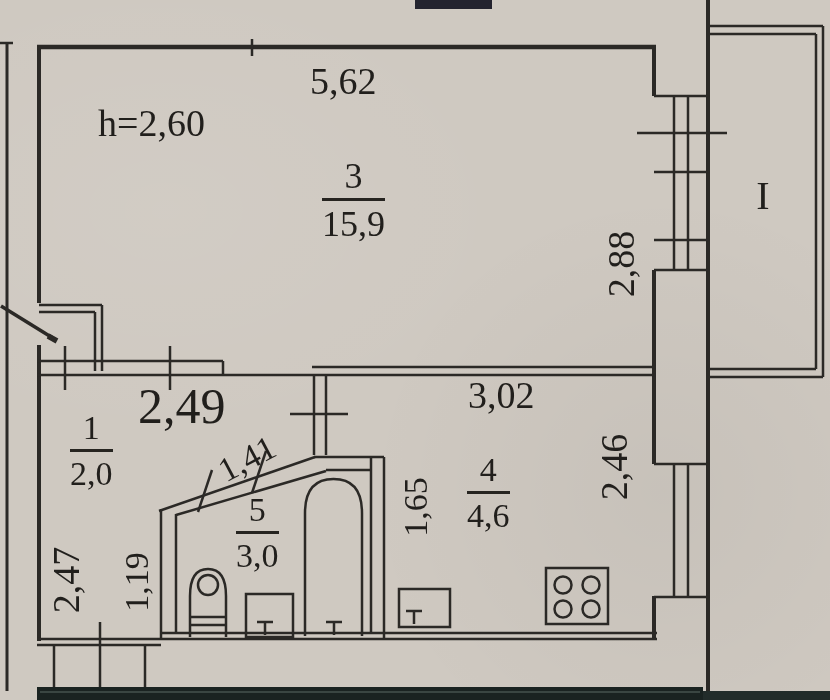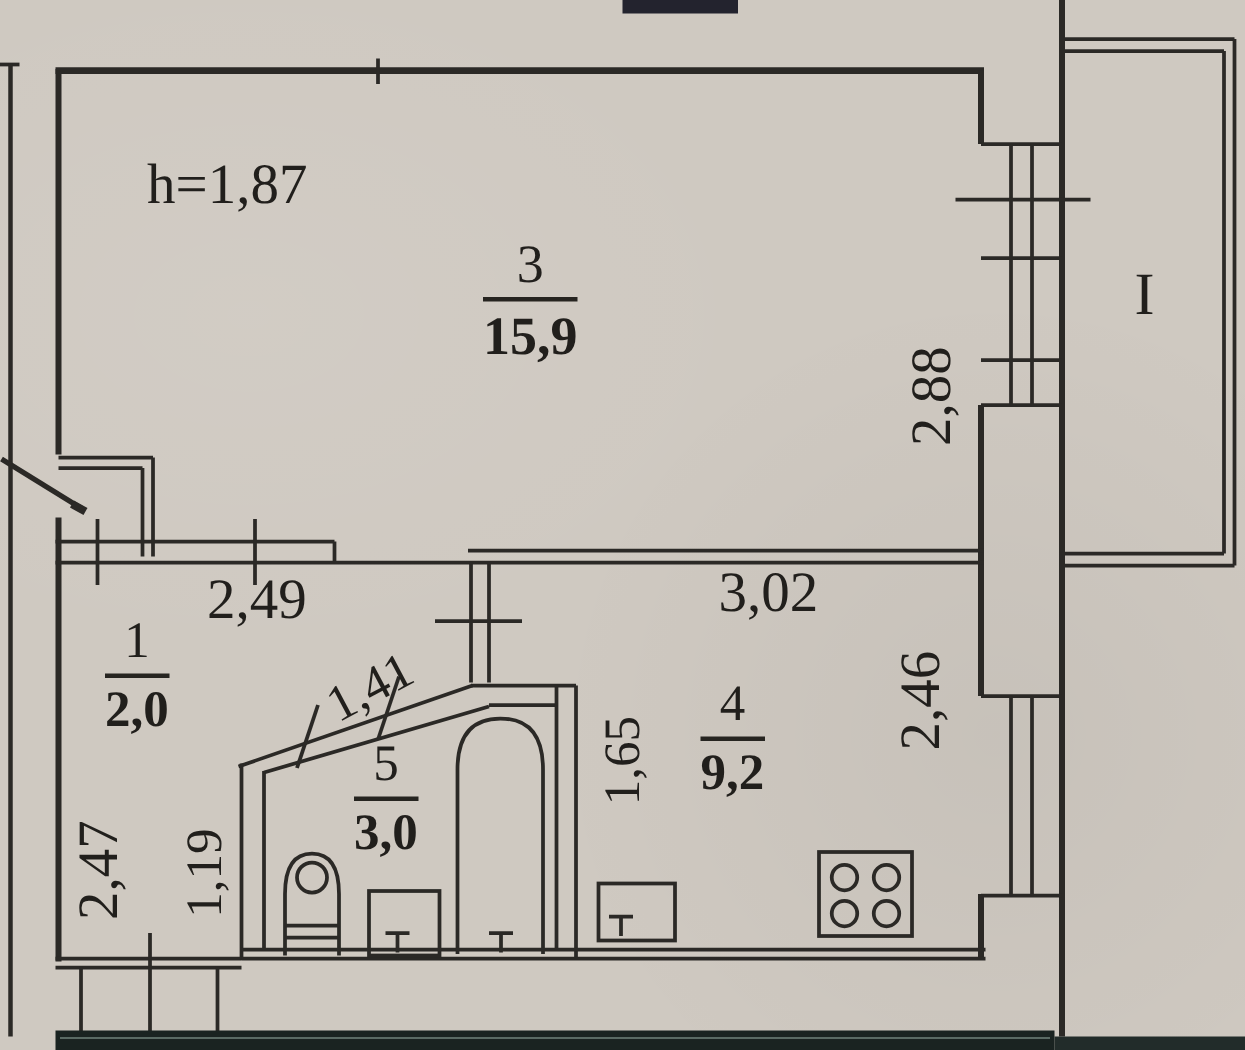--- a/index.html
+++ b/index.html
@@ -23,21 +23,21 @@
     line-height:1.0;
     letter-spacing:0px;
   }
   .rot{transform:rotate(-90deg);transform-origin:center center;text-align:center;}
   .frac{
     position:absolute;
     text-align:center;
     line-height:1.12;
   }
   .frac .num{display:block;border-bottom:3px solid #26241ف;border-bottom:3px solid #262420;padding:0 10px 2px;}
-  .frac .den{display:block;padding-top:3px;font-weight:bold;}
+  .frac .den{display:block;padding-top:3px;}
 </style>
 </head>
 <body>
 
 <div class="paper">
 
   <svg class="plan" width="830" height="700" viewBox="0 0 830 700">
     <g stroke="#2b2926" fill="none" stroke-linecap="butt">
 
       <path d="M0,43 H13" stroke-width="2.5"></path>
@@ -134,49 +134,50 @@
       <circle cx="563" cy="609" r="8.5" stroke-width="2.5"></circle>
       <circle cx="591" cy="609" r="8.5" stroke-width="2.5"></circle>
 
       <rect x="415" y="0" width="77" height="9" fill="#23232e" stroke="none"></rect>
       <rect x="37" y="687" width="666" height="13" fill="#1a2321" stroke="none"></rect>
       <rect x="703" y="691" width="127" height="9" fill="#222c2a" stroke="none"></rect>
       <path d="M40,692 H700" stroke="#5a6a64" stroke-width="1.2"></path>
     </g>
   </svg>
 
-  <div class="lbl" style="left:98px;top:104px;font-size:38px;">h=1,87</div>
+  <div class="lbl" style="left:98px;top:104px;font-size:38px;">h=2,60</div>
 
+  <div class="lbl" style="left:310px;top:62px;font-size:38px;">5,62</div>
 
   <div class="frac" style="left:322px;top:156px;font-size:36px;">
     <span class="num">3</span>
     <span class="den">15,9</span>
   </div>
 
   <div class="lbl rot" style="left:561px;top:245px;width:120px;font-size:38px;">2,88</div>
 
-  <div class="lbl" style="left:138px;top:381px;font-size:38px;">2,49</div>
+  <div class="lbl" style="left:138px;top:381px;font-size:50px;">2,49</div>
 
   <div class="frac" style="left:70px;top:409px;font-size:34px;">
     <span class="num">1</span>
     <span class="den">2,0</span>
   </div>
 
   <div class="lbl rot" style="left:197px;top:442px;width:100px;font-size:34px;transform:rotate(-28deg);">1,41</div>
 
   <div class="frac" style="left:236px;top:491px;font-size:34px;">
     <span class="num">5</span>
     <span class="den">3,0</span>
   </div>
 
-  <div class="lbl" style="left:468px;top:376px;font-size:38px;margin-left:11px;">3,02</div>
+  <div class="lbl" style="left:468px;top:376px;font-size:38px;">3,02</div>
 
   <div class="frac" style="left:467px;top:451px;font-size:34px;">
     <span class="num">4</span>
-    <span class="den">9,2</span>
+    <span class="den">4,6</span>
   </div>
 
   <div class="lbl rot" style="left:554px;top:448px;width:120px;font-size:38px;">2,46</div>
 
   <div class="lbl rot" style="left:361px;top:490px;width:110px;font-size:34px;">1,65</div>
 
   <div class="lbl rot" style="left:6px;top:561px;width:120px;font-size:38px;">2,47</div>
 
   <div class="lbl rot" style="left:82px;top:565px;width:110px;font-size:34px;">1,19</div>
 

